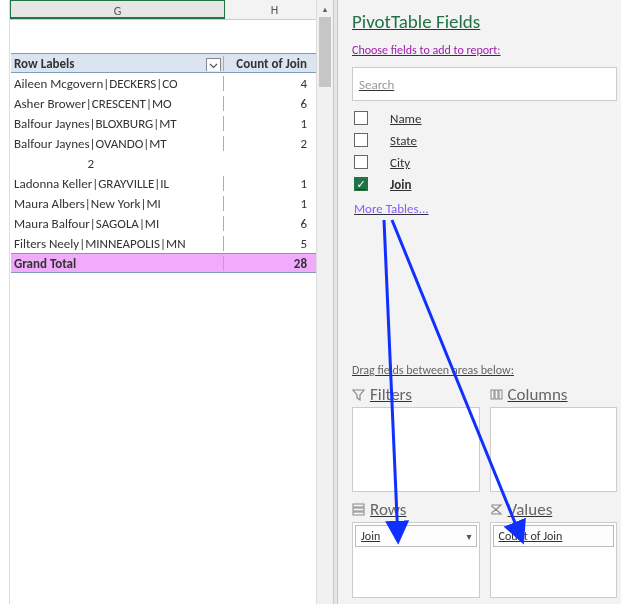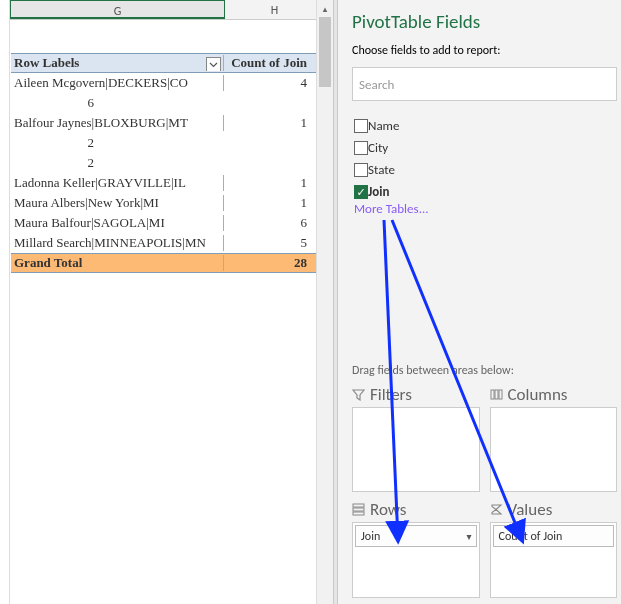--- a/index.html
+++ b/index.html
@@ -35,61 +35,60 @@
     border-right: 1px solid #ddd;
     line-height: 20px;
   }
   .col-h.g { width: 215px; background:#e6e6e6; border:1px solid #217346; border-bottom:2px solid #217346;}
   .col-h.h { width: 100px; }
   .left-edge {
     position:absolute; left:0; top:0; bottom:0; width:10px; background:#fff; border-right:1px solid #ddd;
   }
   .pivot {
     margin: 33px 0 0 11px;
-    font-family: Liberation Serif, serif;
   }
   .pivot-row { display:flex; height:20px; align-items:center; }
   .pivot-row .label { width:213px; padding-left:3px; border-right:1px solid #aab; white-space:nowrap; overflow:hidden; }
   .pivot-row .val   { width:89px; text-align:right; padding-right:6px; }
   .hdr {
     background:#dbe5f1;
     border-top:1px solid #7f9db9;
     border-bottom:1px solid #7f9db9;
     font-weight:bold;
   }
   .hdr .label { position:relative; }
   .hdr .dd {
     position:absolute; right:2px; top:2px; width:15px; height:15px;
     border:1px solid #888; background:#fdfdfd;
     display:flex; align-items:center; justify-content:center;
   }
   .hdr .dd svg { display:block; }
-  .tot { background:#fdba74; border-top:1px solid #7f9db9; border-bottom:1px solid #7f9db9; font-weight:bold;}
+  .tot { background:#f0abfc; border-top:1px solid #7f9db9; border-bottom:1px solid #7f9db9; font-weight:bold;}
   
   .vscroll {
     position:absolute; right:0; top:0; bottom:0; width:17px;
     background:#f1f1f1; border-left:1px solid #ddd;
   }
   .vscroll .btn { height:17px; background:#f1f1f1; display:flex; align-items:center; justify-content:center; color:#666; font-size:9px;}
   .vscroll .thumb { position:absolute; left:2px; right:2px; top:17px; height:70px; background:#c6c6c6; }
   
   .divider { width:5px; background:#e5e5e5; border-left:1px solid #c9c9c9; border-right:1px solid #c9c9c9;}
   
   .pane {
     flex:1; background:#f3f3f3; padding:10px 4px 0 14px; position:relative;
-    display:flex; flex-direction:column;
+    display:flex; flex-direction:column;text-decoration:underline;
   }
   .pane h1 { font-size:19px; font-weight:400; color:#217346; margin-bottom:10px;}
-  .pane .sub { font-size:12px; color:#000000; margin-bottom:10px;}
+  .pane .sub { font-size:12px; color:#a21caf; margin-bottom:10px;}
   .search {
     border:1px solid #ccc; background:#fff; height:26px; display:flex; align-items:center; padding:16px 6px; color:#999; font-size:13px; margin-bottom:10px;
     width: 100%;
   }
   .fields { background:transparent; }
-  .field-row { display:flex; align-items:flex-end; height:22px; padding-left:2px; gap:0;}
+  .field-row { display:flex; align-items:flex-start; height:22px; padding-left:2px; gap:22px;}
   .cb { width:14px; height:14px; border:1px solid #666; background:#fff; display:inline-flex; align-items:center; justify-content:center;}
   .cb.checked { background:#217346; border-color:#217346; color:#fff; font-size:11px; line-height:1;}
   .field-name { font-size:13px; color:#333;}
   .field-name.bold { font-weight:bold;}
   .more { font-size:13px; color:#8b5cf6; margin-top:2px; padding-left:2px;}
   .spacer { flex:1; }
   .drag-label { font-size:12px; color:#666; margin:6px 0;}
   .areas { display:grid; grid-template-columns:1fr 1fr; grid-template-rows:auto auto; column-gap:10px; row-gap:0; }
   .area { display:flex; flex-direction:column; min-height:100px; margin-bottom:6px;}
   .area-h { display:flex; align-items:center; gap:5px; height:22px; font-size:17px; color:#666;}
@@ -128,46 +127,48 @@
         </div>
         <div class="val">Count of Join</div>
       </div>
 
       <div id="pivot-rows">
           <div class="pivot-row">
             <div class="label">Aileen Mcgovern|DECKERS|CO</div>
             <div class="val">4</div>
           </div>
           <div class="pivot-row">
+            <div class="label">Asher Brower|CRESCENT|MO</div>
             <div class="val">6</div>
           </div>
           <div class="pivot-row">
             <div class="label">Balfour Jaynes|BLOXBURG|MT</div>
             <div class="val">1</div>
           </div>
           <div class="pivot-row">
+            <div class="label">Balfour Jaynes|OVANDO|MT</div>
             <div class="val">2</div>
           </div>
           <div class="pivot-row">
             <div class="val">2</div>
           </div>
           <div class="pivot-row">
             <div class="label">Ladonna Keller|GRAYVILLE|IL</div>
             <div class="val">1</div>
           </div>
           <div class="pivot-row">
             <div class="label">Maura Albers|New York|MI</div>
             <div class="val">1</div>
           </div>
           <div class="pivot-row">
             <div class="label">Maura Balfour|SAGOLA|MI</div>
             <div class="val">6</div>
           </div>
           <div class="pivot-row">
-            <div class="label">Millard Search|MINNEAPOLIS|MN</div>
+            <div class="label">Filters Neely|MINNEAPOLIS|MN</div>
             <div class="val">5</div>
           </div>
         </div>
 
       <div class="pivot-row tot">
         <div class="label">Grand Total</div>
         <div class="val">28</div>
       </div>
     </div>
 
@@ -186,25 +187,25 @@
       <span>Search</span>
     </div>
 
     <div class="fields" id="field-list">
         <div class="field-row">
           <span class="cb"></span>
           <span class="field-name">Name</span>
         </div>
         <div class="field-row">
           <span class="cb"></span>
+          <span class="field-name">State</span>
+        </div>
+        <div class="field-row">
+          <span class="cb"></span>
           <span class="field-name">City</span>
-        </div>
-        <div class="field-row">
-          <span class="cb"></span>
-          <span class="field-name">State</span>
         </div>
         <div class="field-row">
           <span class="cb checked">✓</span>
           <span class="field-name bold">Join</span>
         </div>
       </div>
     <div class="more">More Tables...</div>
 
     <div class="spacer"></div>
 

